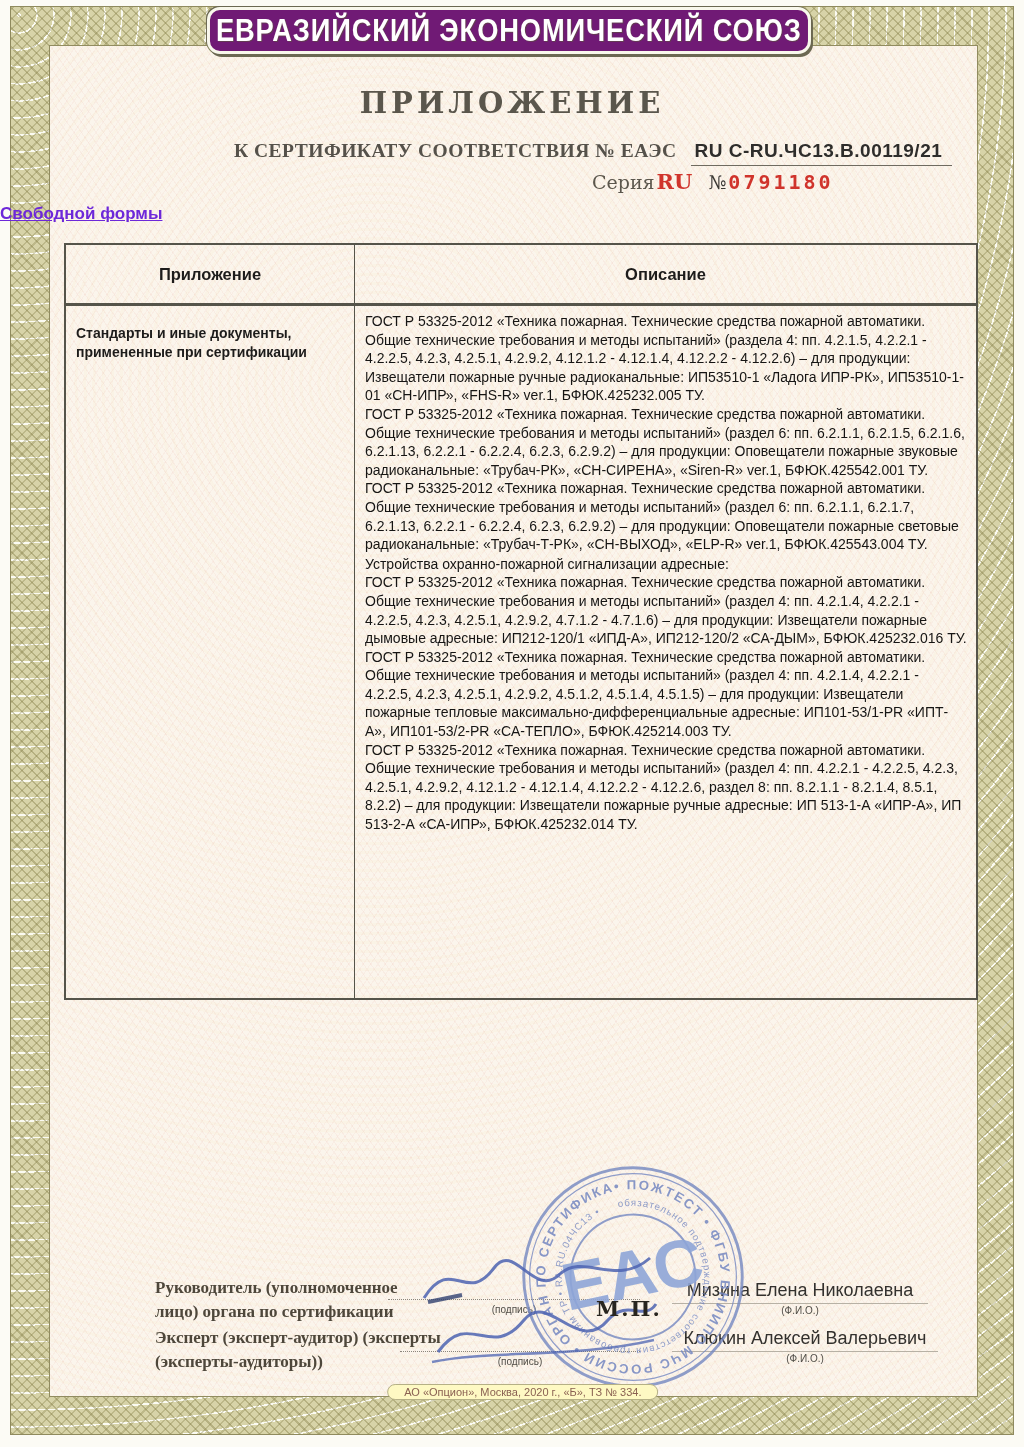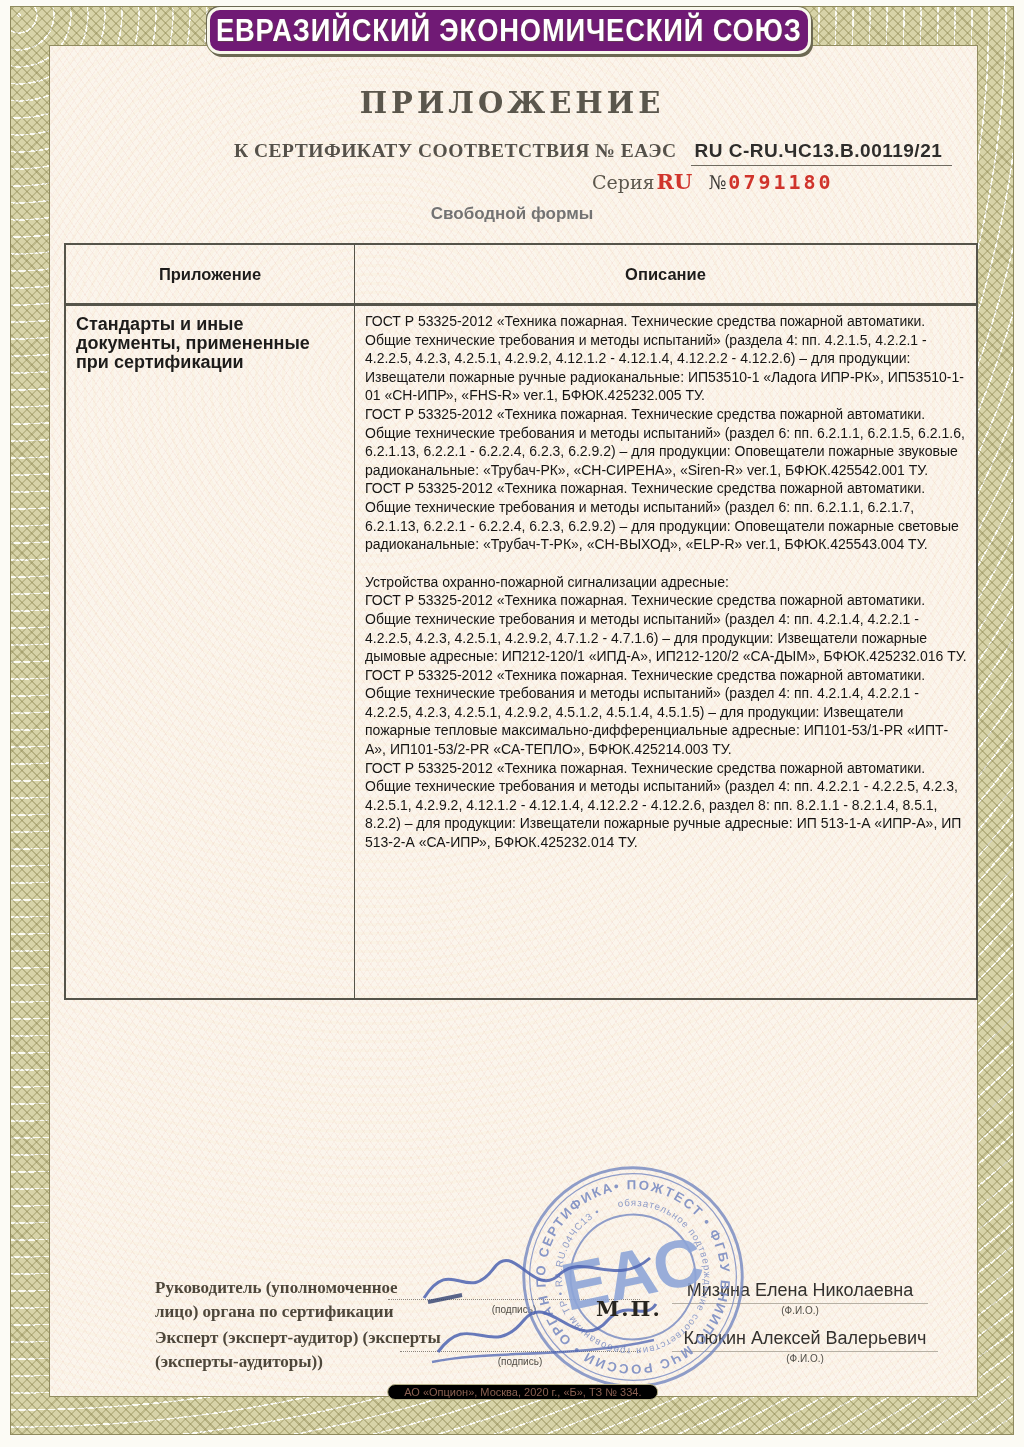--- a/index.html
+++ b/index.html
@@ -63,45 +63,45 @@
   }
   .series-line {
     position:absolute; left:592px; top:169px;
     display:flex; gap:2px; align-items:center; white-space:nowrap;
   }
   .series-label { font-family:"DejaVu Serif", serif; font-size:19px; color:#5c574d; }
   .series-value { font-family:"DejaVu Serif", serif; font-weight:bold; font-size:21px; }
   .num-sign { font-family:"DejaVu Serif", serif; font-size:19px; color:#3c3a36; margin-left:14px; }
   .blank-number { font-family:"DejaVu Sans Mono", monospace; font-weight:bold; font-size:20px; letter-spacing:3px; }
   .form-type {
-    position:absolute; top:204px; left:0; right:0; text-align:center;
-    font-weight:bold; font-size:17px; color:#737373;
+    position:absolute; top:204px; left:0; right:0; text-align:left;
+    font-weight:bold; font-size:17px; color:#6d28d9;text-decoration:underline;
   }
   
   .cert-table {
     position:absolute; left:64px; top:243px; width:914px; height:757px;
     border:2px solid #55544a; display:flex; flex-direction:column;
   }
   .t-head {
     display:grid; grid-template-columns:289px 1fr; height:61px;
     border-bottom:3px solid #55544a;
   }
   .t-head > div {
     display:flex; align-items:center; justify-content:center;
     font-weight:bold; font-size:16.5px; color:#1d1c1b;
   }
   .t-head > div:first-child { border-right:1.5px solid #55544a; }
   .t-body { display:grid; grid-template-columns:289px 1fr; flex:1; overflow:hidden; }
   .cell-app {
-    border-right:1.5px solid #55544a; padding:9px 12px 0 10px;
-    font-weight:bold; font-size:18px; line-height:19px; color:#1d1c1b;
+    border-right:1.5px solid #55544a; padding:18px 12px 0 10px;
+    font-weight:bold; font-size:14px; line-height:19px; color:#1d1c1b;
   }
   .cell-desc { padding:6px 8px 0 10px; font-size:14px; line-height:18.6px; color:#161514; overflow:hidden; }
   .cell-desc p { margin:0; }
-  .cell-desc p.block-gap { margin-top:19px; }
+  .cell-desc p.block-gap { margin-top:1px; }
   
   .sig-label {
     position:absolute; font-family:"Liberation Serif", serif; font-weight:bold;
     font-size:17px; line-height:24px; color:#4e473b;
   }
   .sig-label-1 { left:155px; top:1276px; width:270px; }
   .sig-label-2 { left:155px; top:1326px; width:300px; }
   .sig-slot { position:absolute; text-align:center; }
   .sig-slot .line { border-bottom:1px dotted #8b867c; height:1px; }
   .sig-slot .cap { font-size:10px; color:#4f4c46; margin-top:4px; }
@@ -118,21 +118,21 @@
     letter-spacing:2px; color:#28251f;
   }
   
   .stamp-svg { position:absolute; left:516px; top:1160px; width:234px; height:234px; transform:rotate(-12deg); z-index:3; }
   .sign-svg { position:absolute; z-index:4; }
   .sign-svg-1 { left:418px; top:1242px; }
   .sign-svg-2 { left:428px; top:1290px; }
   
   .footer-pill {
     position:absolute; top:1384px; left:50%; transform:translateX(-46%); z-index:6;
-    background:#000000; border:1px solid #b5b086; border-radius:9px;
+    background:#fef9c3; border:1px solid #b5b086; border-radius:9px;
     padding:1px 16px; font-size:11px; color:#8a6152; white-space:nowrap;
   }
 </style>
 </head>
 <body>
 
 <div class="page">
 
   <div class="band"></div>
   <div class="inner"></div>

